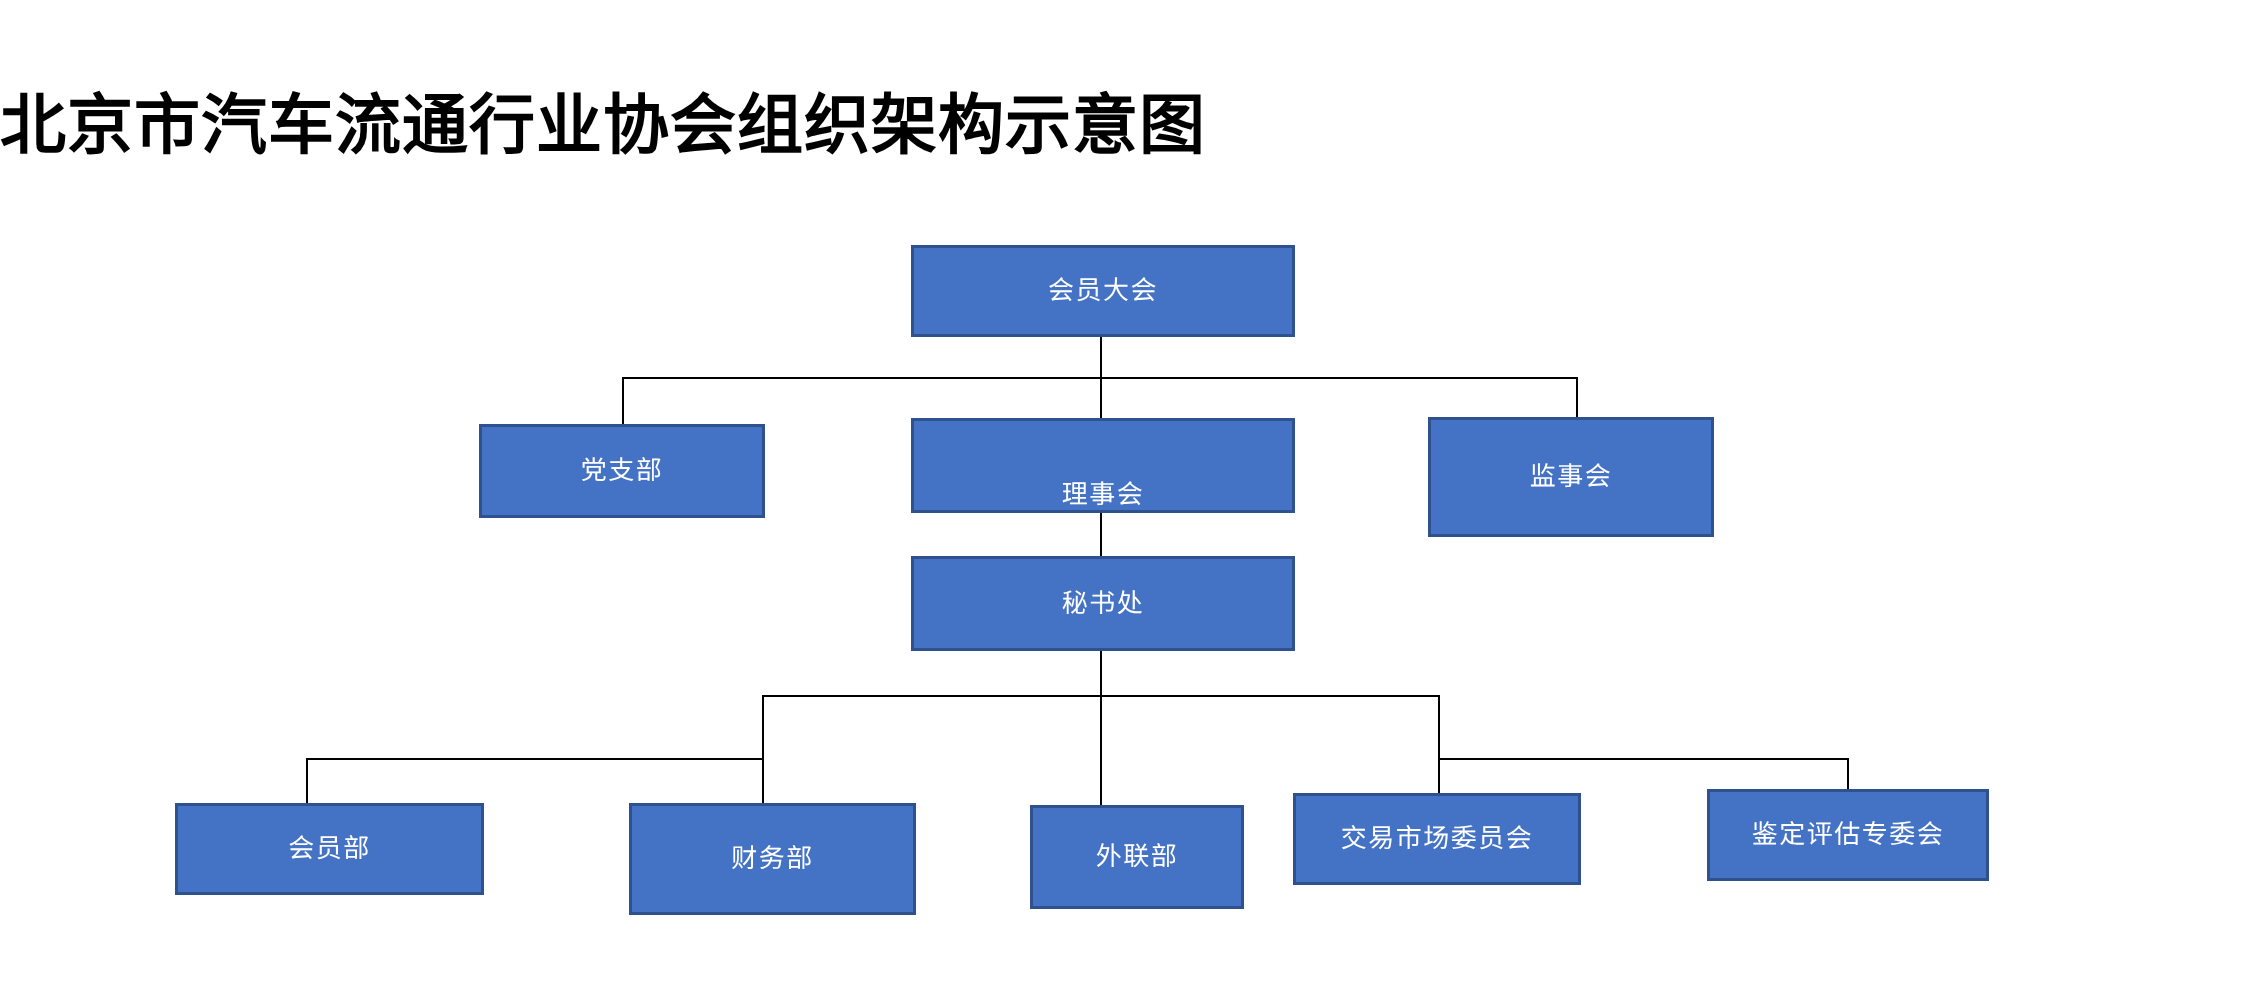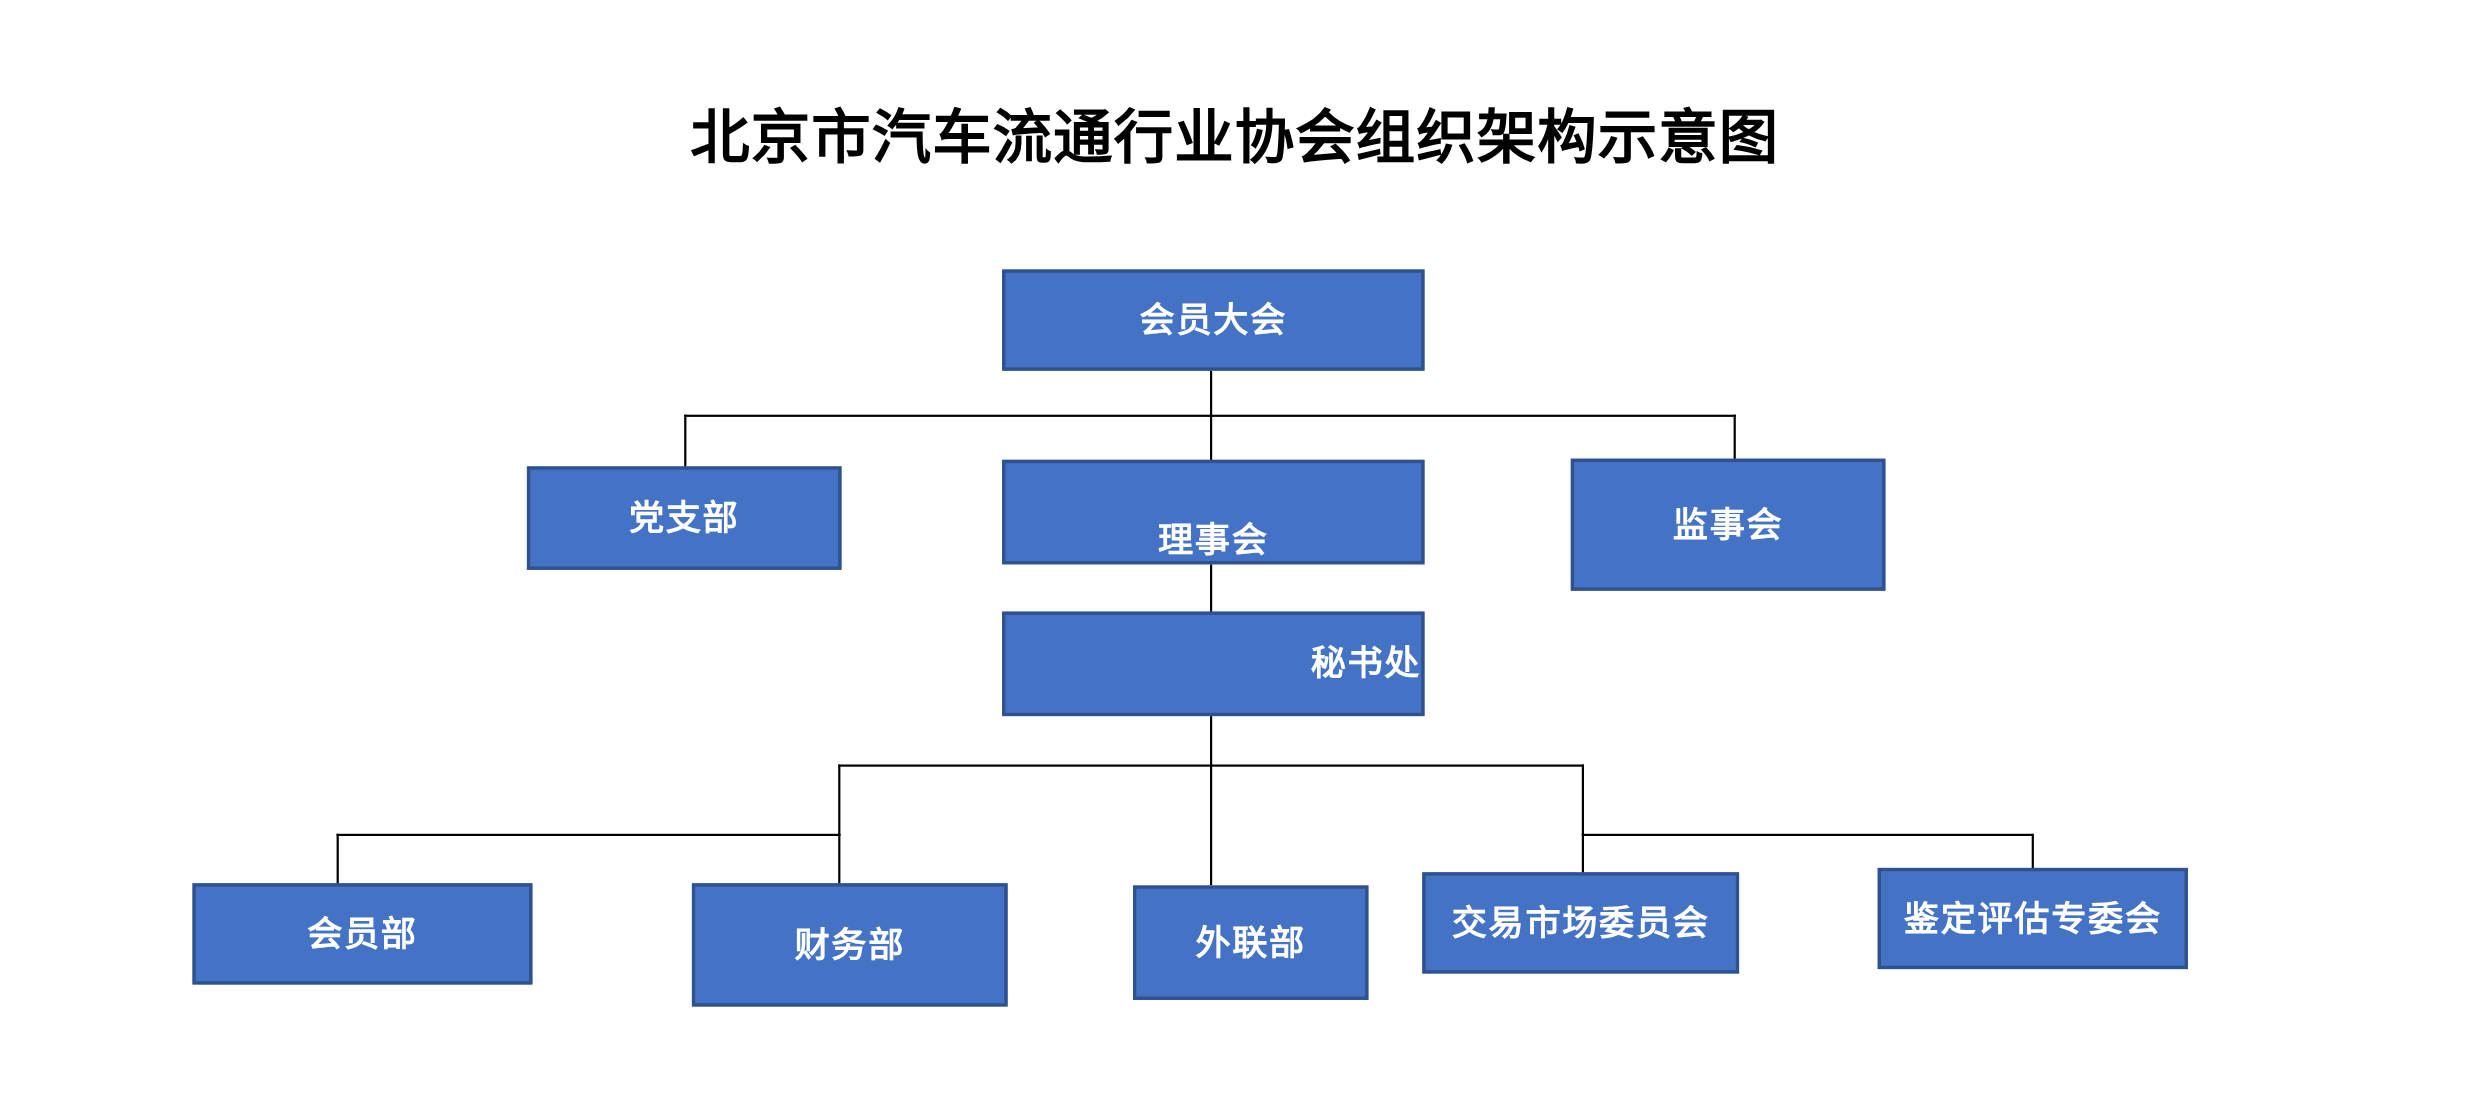--- a/index.html
+++ b/index.html
@@ -17,45 +17,44 @@
     height: 1001px;
     background: #ffffff;
     overflow: hidden;
   }
   
   .chart-title {
     position: absolute;
     left: 0;
     top: 96px;
     width: 2245px;
-    text-align: center;
+    text-align: left;
     font-family: "DejaVu Sans", "Liberation Sans", sans-serif;
     font-weight: bold;
-    font-size: 54px;
+    font-size: 66px;
     line-height: 60px;
     letter-spacing: 1px;
     color: #000000;
     white-space: nowrap;
   }
   
   .node {
     position: absolute;
     box-sizing: border-box;
     background: #4472C4;
     border: 3px solid #2F528F;
     display: flex;
     align-items: center;
     justify-content: center;
     color: #ffffff;
-    font-size: 32px;
+    font-size: 26px;
     line-height: 1.2;
     letter-spacing: 1.5px;
     white-space: nowrap;
     user-select: none;
-    font-weight: bold;
   }
   .node > span {
     display: block;
     pointer-events: none;
   }
   
   .conn {
     position: absolute;
     background: #000000;
   }
@@ -112,21 +111,21 @@
   </div>
 
   <div class="node" style="left:911px; top:418px; width:384px; height:95px;align-items:flex-end;">
     <span>理事会</span>
   </div>
 
   <div class="node" style="left:1428px; top:417px; width:286px; height:120px;">
     <span>监事会</span>
   </div>
 
-  <div class="node" style="left:911px; top:556px; width:384px; height:95px;justify-content:flex-end;">
+  <div class="node" style="left:911px; top:556px; width:384px; height:95px;">
     <span>秘书处</span>
   </div>
 
   <div class="node" style="left:175px; top:803px; width:309px; height:92px;">
     <span>会员部</span>
   </div>
 
   <div class="node" style="left:629px; top:803px; width:287px; height:112px;">
     <span>财务部</span>
   </div>

